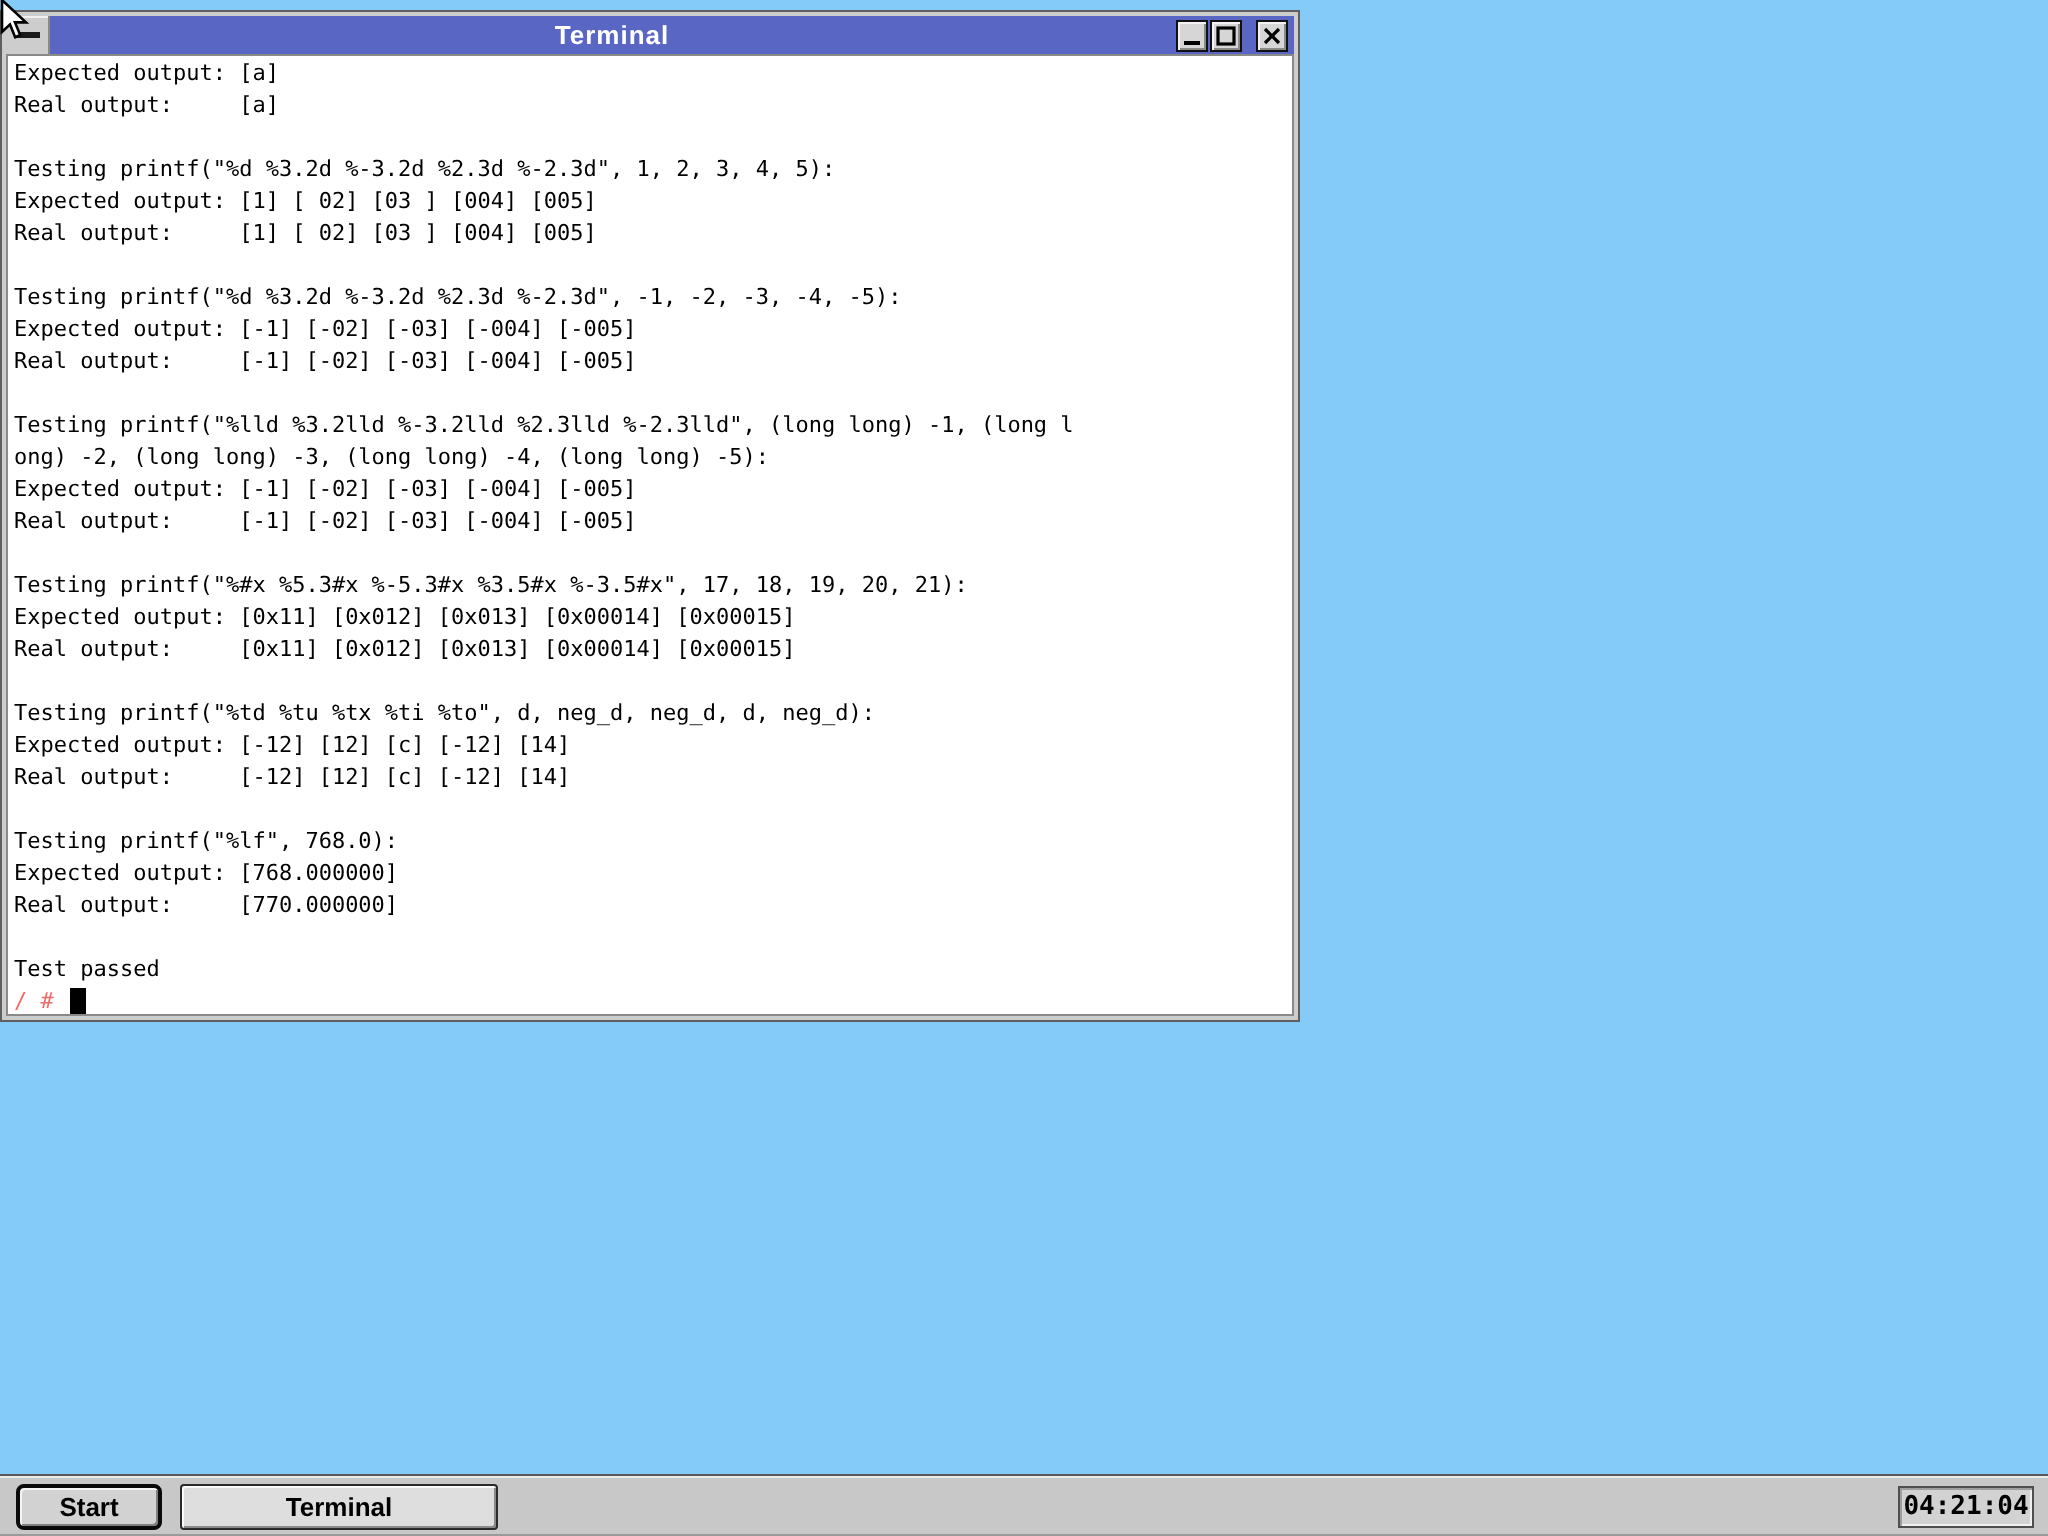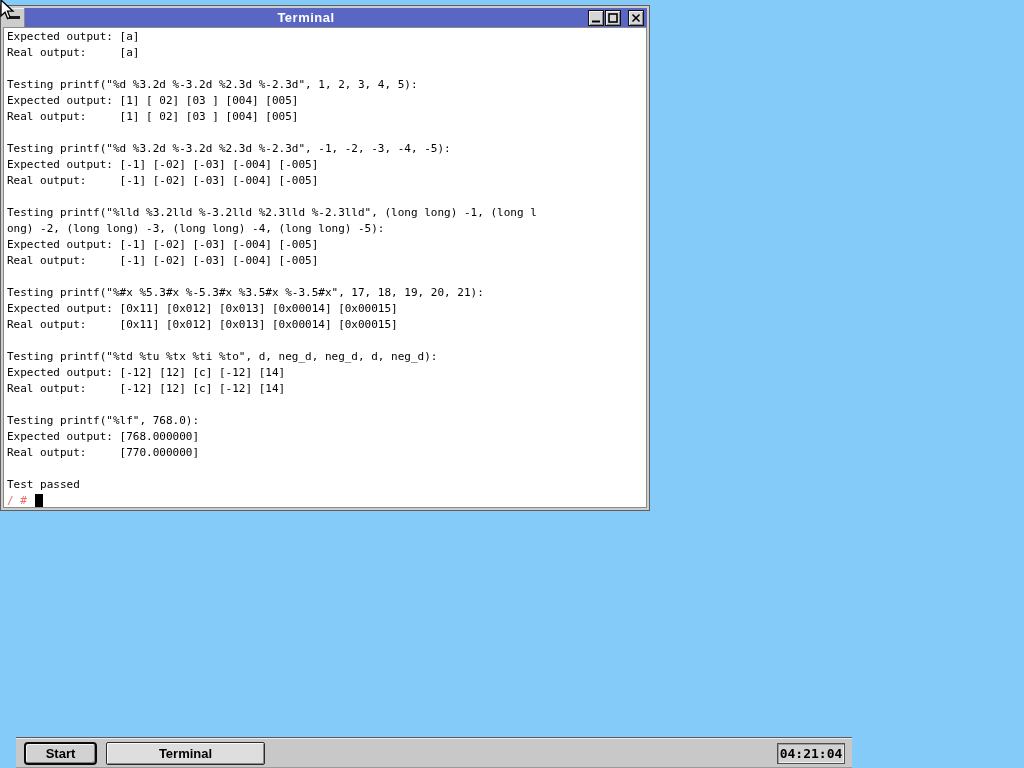--- a/index.html
+++ b/index.html
@@ -51,21 +51,21 @@
   .term-text { margin:0; font:inherit; white-space:pre; }
   .prompt-line { white-space:pre; height:16px; }
   .prompt { color: var(--prompt, #EF6B6B); }
   .cursor {
     display:inline-block; width:8px; height:15px; background:#000;
     margin-left:8px; vertical-align:bottom;
   }
 
   
   .taskbar {
-    position:absolute; left:16px; bottom:0; width:836px; height:31px;
+    position:absolute; left:0; bottom:0; width:1024px; height:31px;
     background: var(--taskbar, #C8C8C8);
     border-top:1px solid #595959;
     box-shadow: inset 0 1px 0 #ececec, inset 0 -1px 0 #9a9a9a;
   }
   .tb-btn {
     position:absolute; top:4px; height:23px;
     display:flex; align-items:center; justify-content:center;
     font-size:13px; font-weight:bold; color:#000;
   }
   .start {

